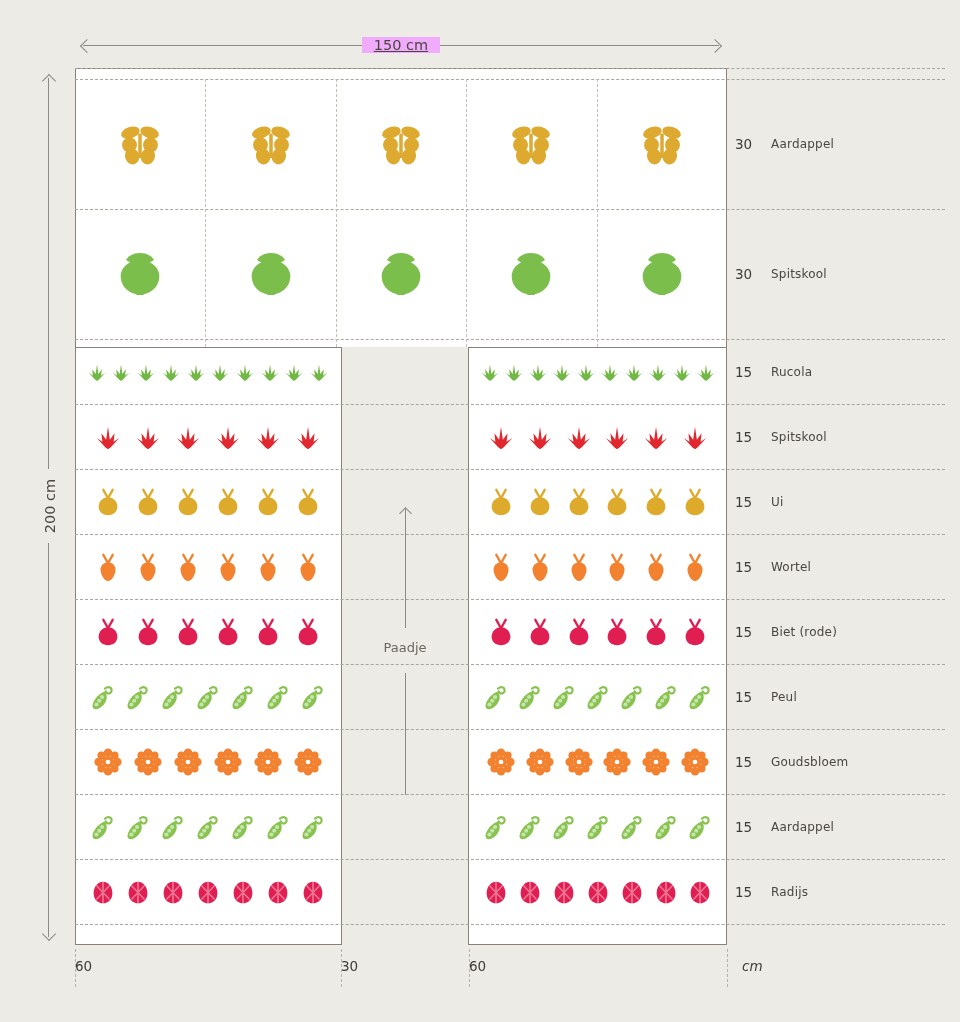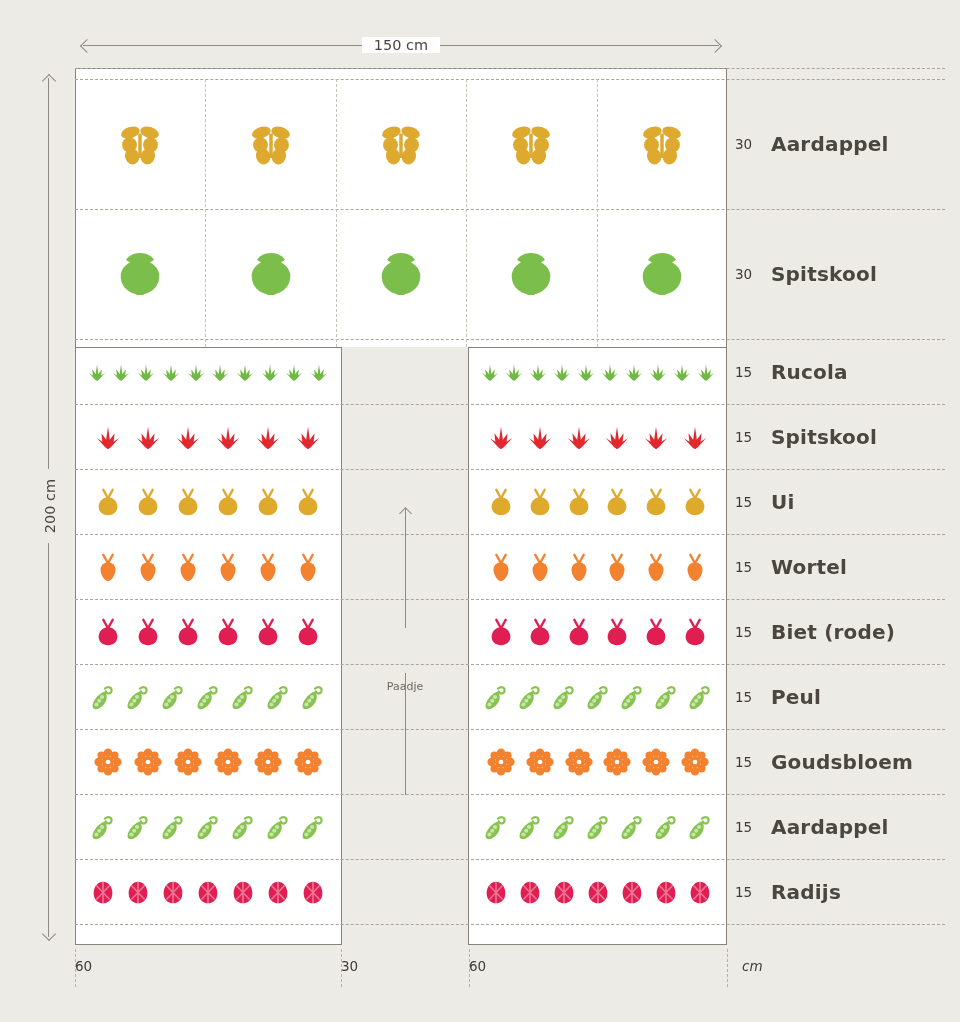--- a/index.html
+++ b/index.html
@@ -33,24 +33,25 @@
     background: #8d8a83;
   }
   .dim-top .label {
     position: absolute;
     left: 0; right: 0; top: 0;
     text-align: center;
     font-size: 14.5px;
     color: #4b4740;
   }
   .dim-top .label span {
-    background: #ffffff;
+    background: #f0abfc;
     padding: 0 12px;
     position: relative;
     top: 1px;
+    text-decoration: underline;
   }
   .arrowhead {
     position: absolute;
     width: 9px; height: 9px;
     border-left: 1px solid #8d8a83;
     border-bottom: 1px solid #8d8a83;
   }
   .dim-top .a-left {
     left: 7px; top: 5px;
     transform: rotate(45deg);
@@ -112,23 +113,22 @@
     position: absolute;
     background: #ecebe6;
     border-left: 1px solid #8a8279;
     border-right: 1px solid #8a8279;
     box-sizing: border-box;
   }
   .path-label {
     position: absolute;
     width: 100%;
     text-align: center;
-    font-size: 11px;
+    font-size: 13px;
     color: #6c675f;
-    margin-top: 40px;
   }
   .path-arrow-line {
     position: absolute;
     width: 1px;
     background: #8d8a83;
   }
   .path-arrowhead {
     position: absolute;
     width: 8px; height: 8px;
     border-left: 1px solid #8d8a83;
@@ -179,23 +179,23 @@
     height: 22px;
     display: flex;
     align-items: center;
   }
   .legend-num {
     width: 36px;
     font-size: 13.5px;
     color: #3f3b35;
   }
   .legend-name {
-    font-size: 20px;
+    font-size: 12px;
     color: #4b4740;
-    font-weight: bold;
+    font-weight: normal;
     letter-spacing: 0.2px;
   }
 
   
   .bottom-label {
     position: absolute;
     top: 958px;
     font-size: 13.5px;
     color: #3f3b35;
     text-align: left;

